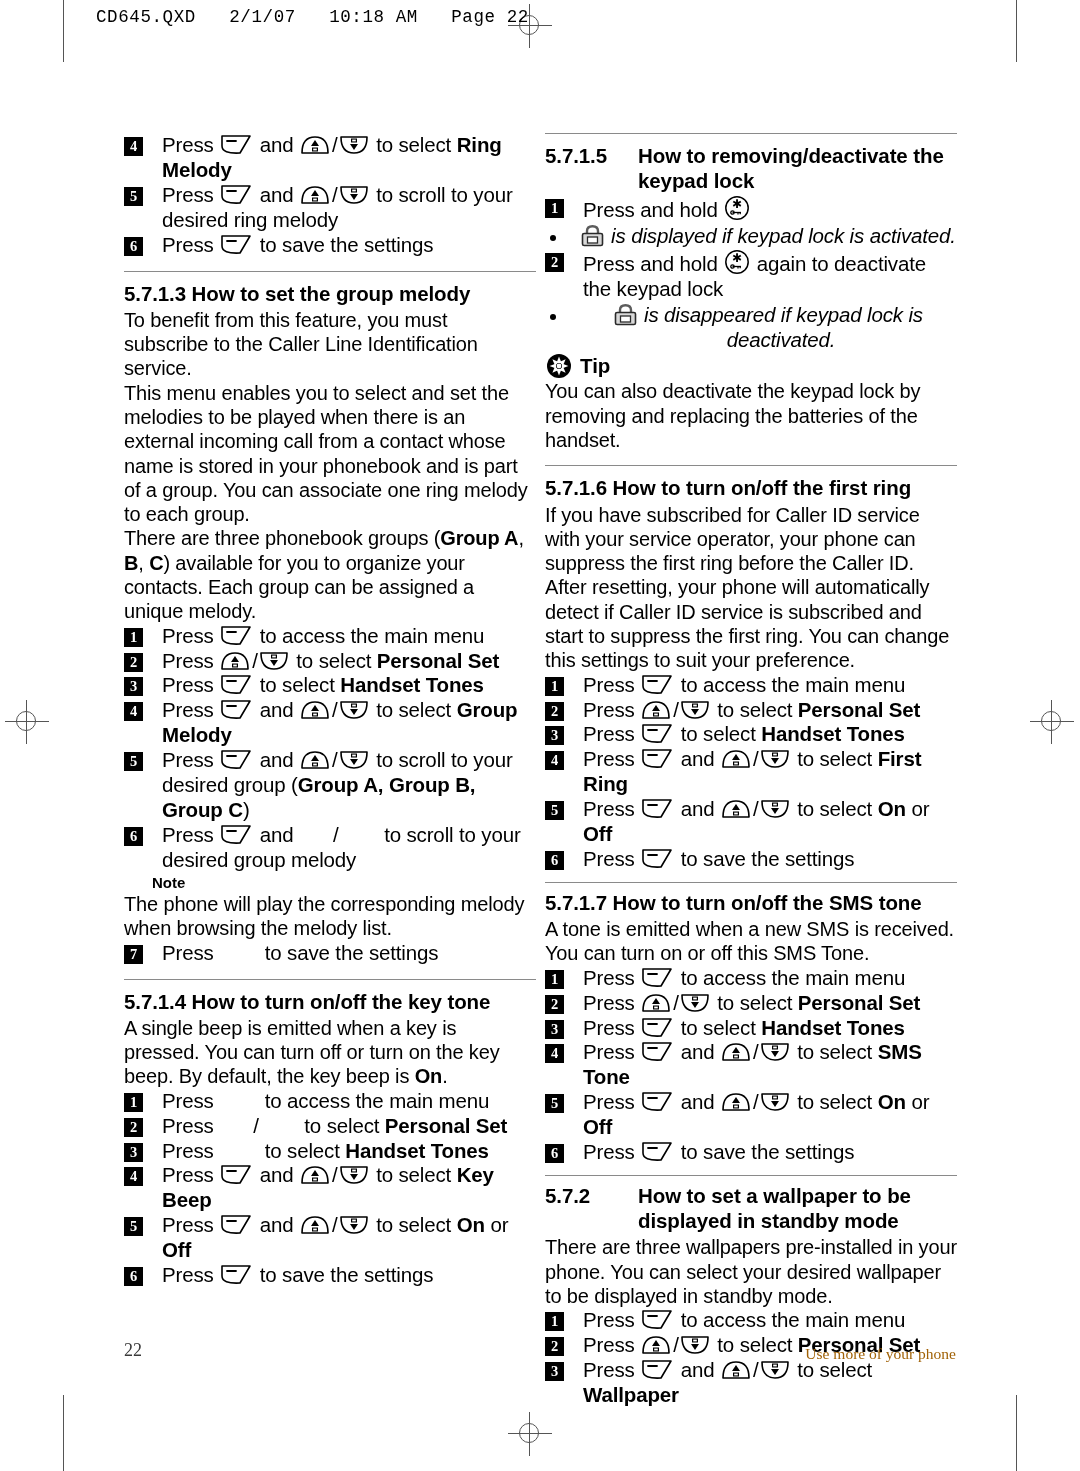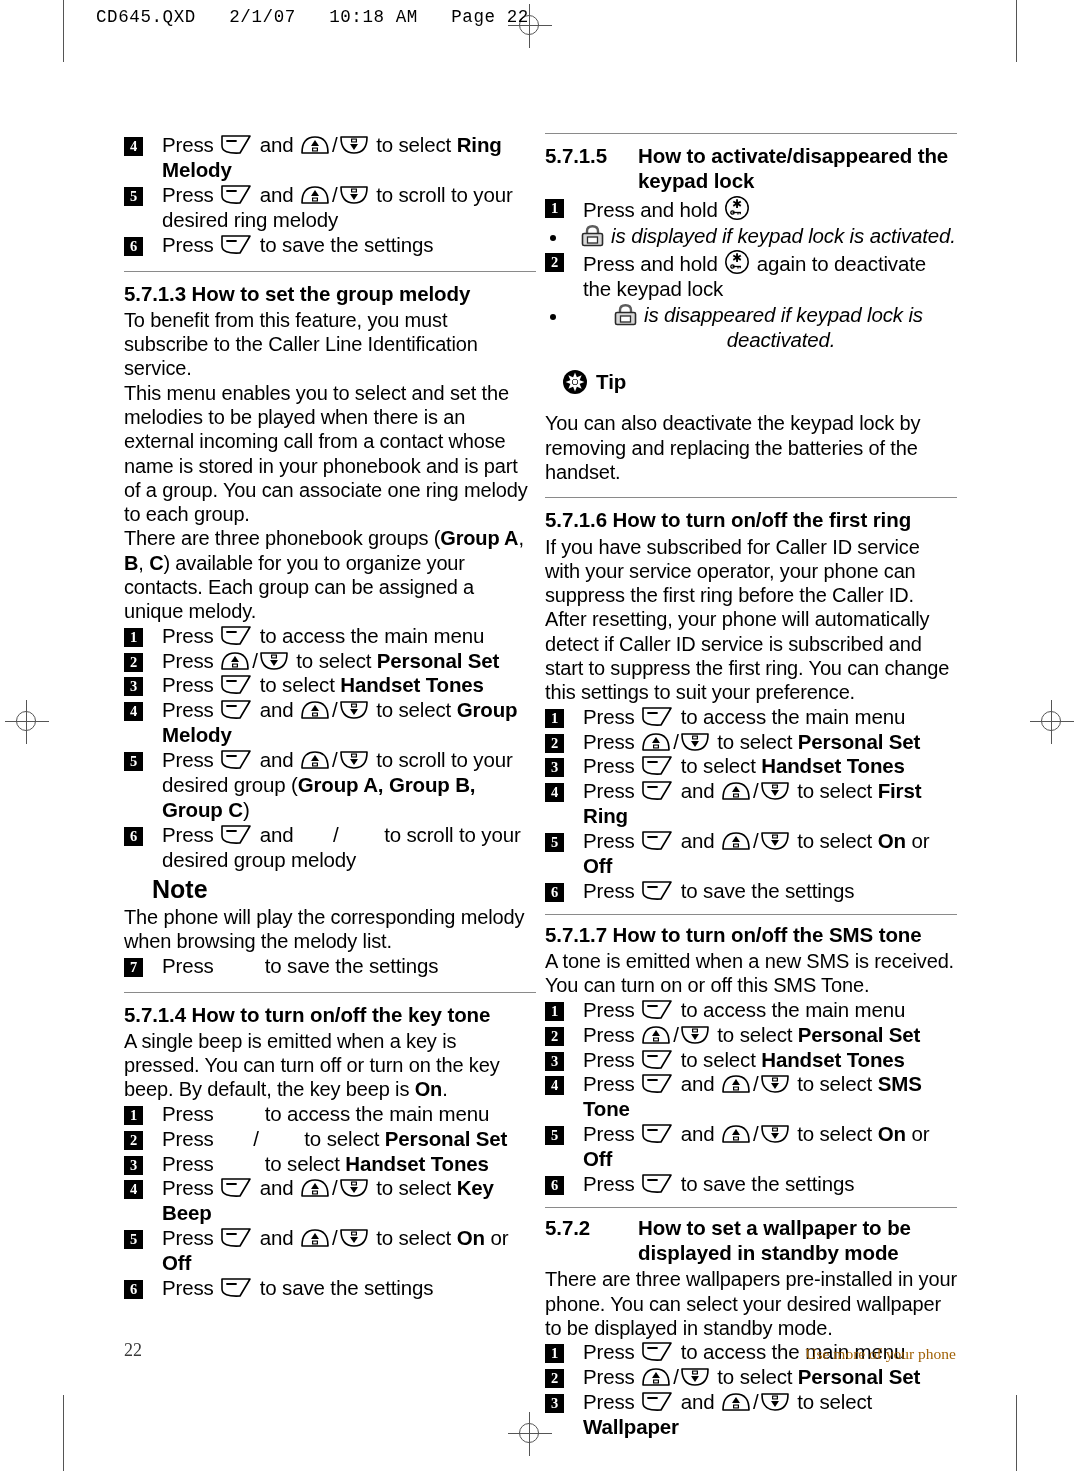--- a/index.html
+++ b/index.html
@@ -117,29 +117,29 @@
   }
 
   p.body {
     font-size: 20px;
     line-height: 1.215;
     margin: 0;
     letter-spacing: -0.15px;
   }
 
   .note-head {
-    font-size: 25px;
+    font-size: 15px;
     font-weight: bold;
     margin: 0 0 0 28px;
     line-height: 1.3;
   }
   .tip-head {
     font-size: 20.5px;
     font-weight: bold;
-    margin: 16px;
+    margin: 0;
     line-height: 1.3;
     display: flex;
     align-items: center;
     gap: 7px;
   }
 
   
   ol.steps, ul.bullets {
     list-style: none;
     margin: 0;
@@ -439,21 +439,21 @@
               </svg></span><span> to save the settings</span></span>
       </li>
     </ol>
   </div>
 
   <div class="col col-right">
 
     <hr class="hr" style="margin-top:0">
 
     <h3 class="sec hang">
-      <span class="num">5.7.1.5</span><span>How to activate/disappeared the</span><br>
+      <span class="num">5.7.1.5</span><span>How to removing/deactivate the</span><br>
       <span style="display:inline-block;text-indent:0">keypad lock</span>
     </h3>
 
     <ol class="steps">
       <li class="step">
         <span class="badge">1</span>
         <span><span>Press and hold </span><span class="ico"><svg width="26" height="26" viewBox="0 0 26 26">
                 <use href="#g-star"></use>
               </svg></span></span>
       </li>

